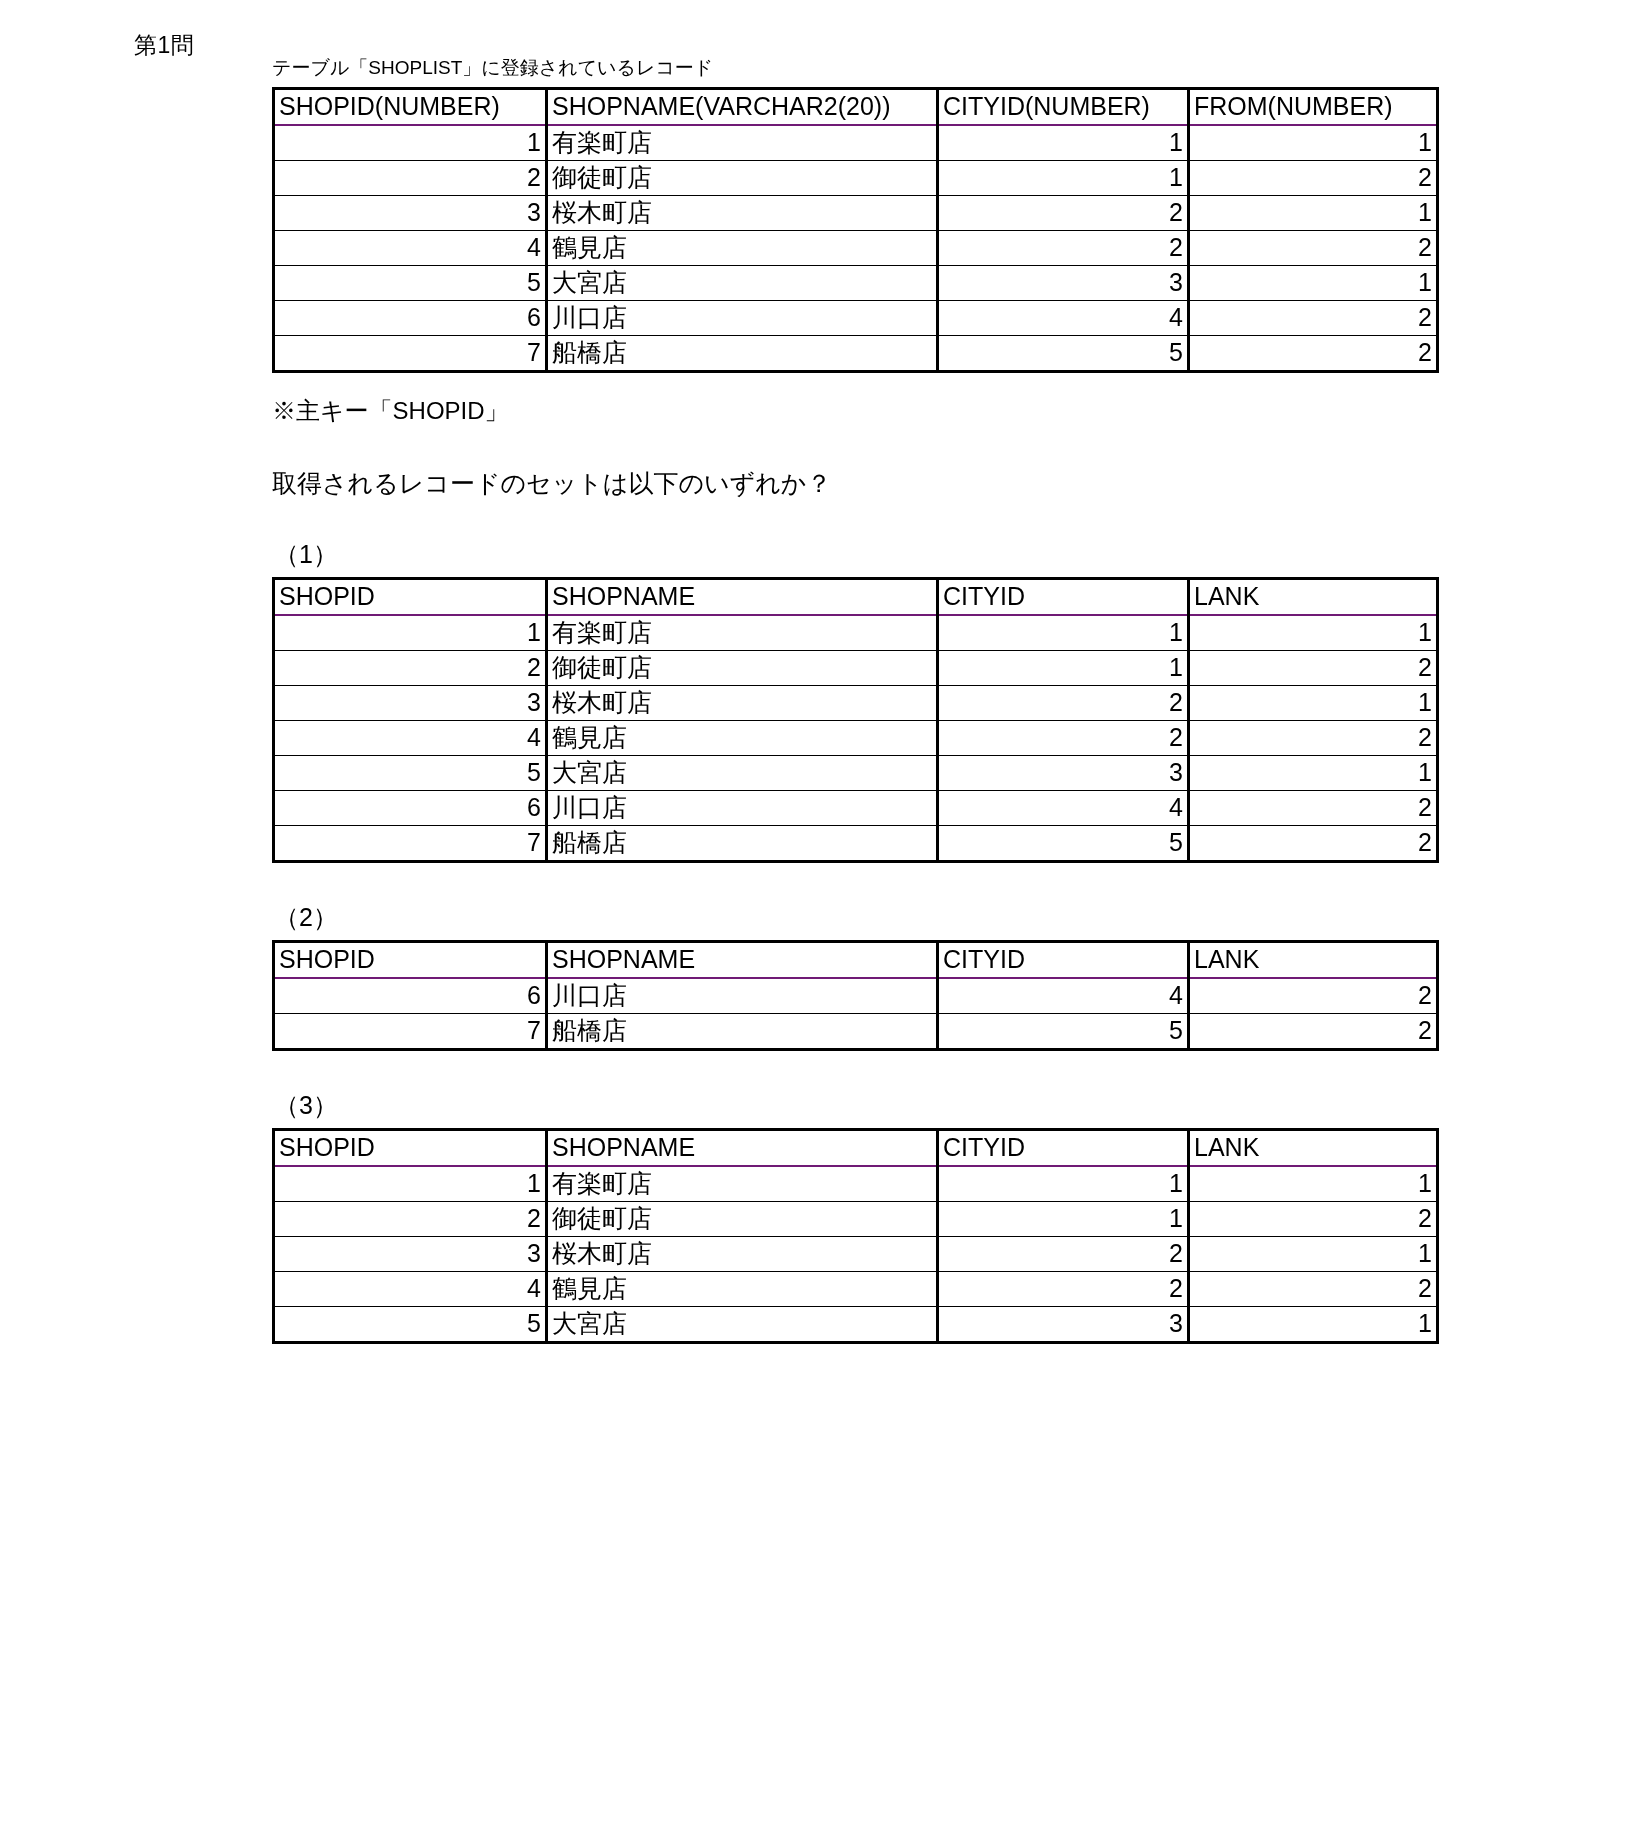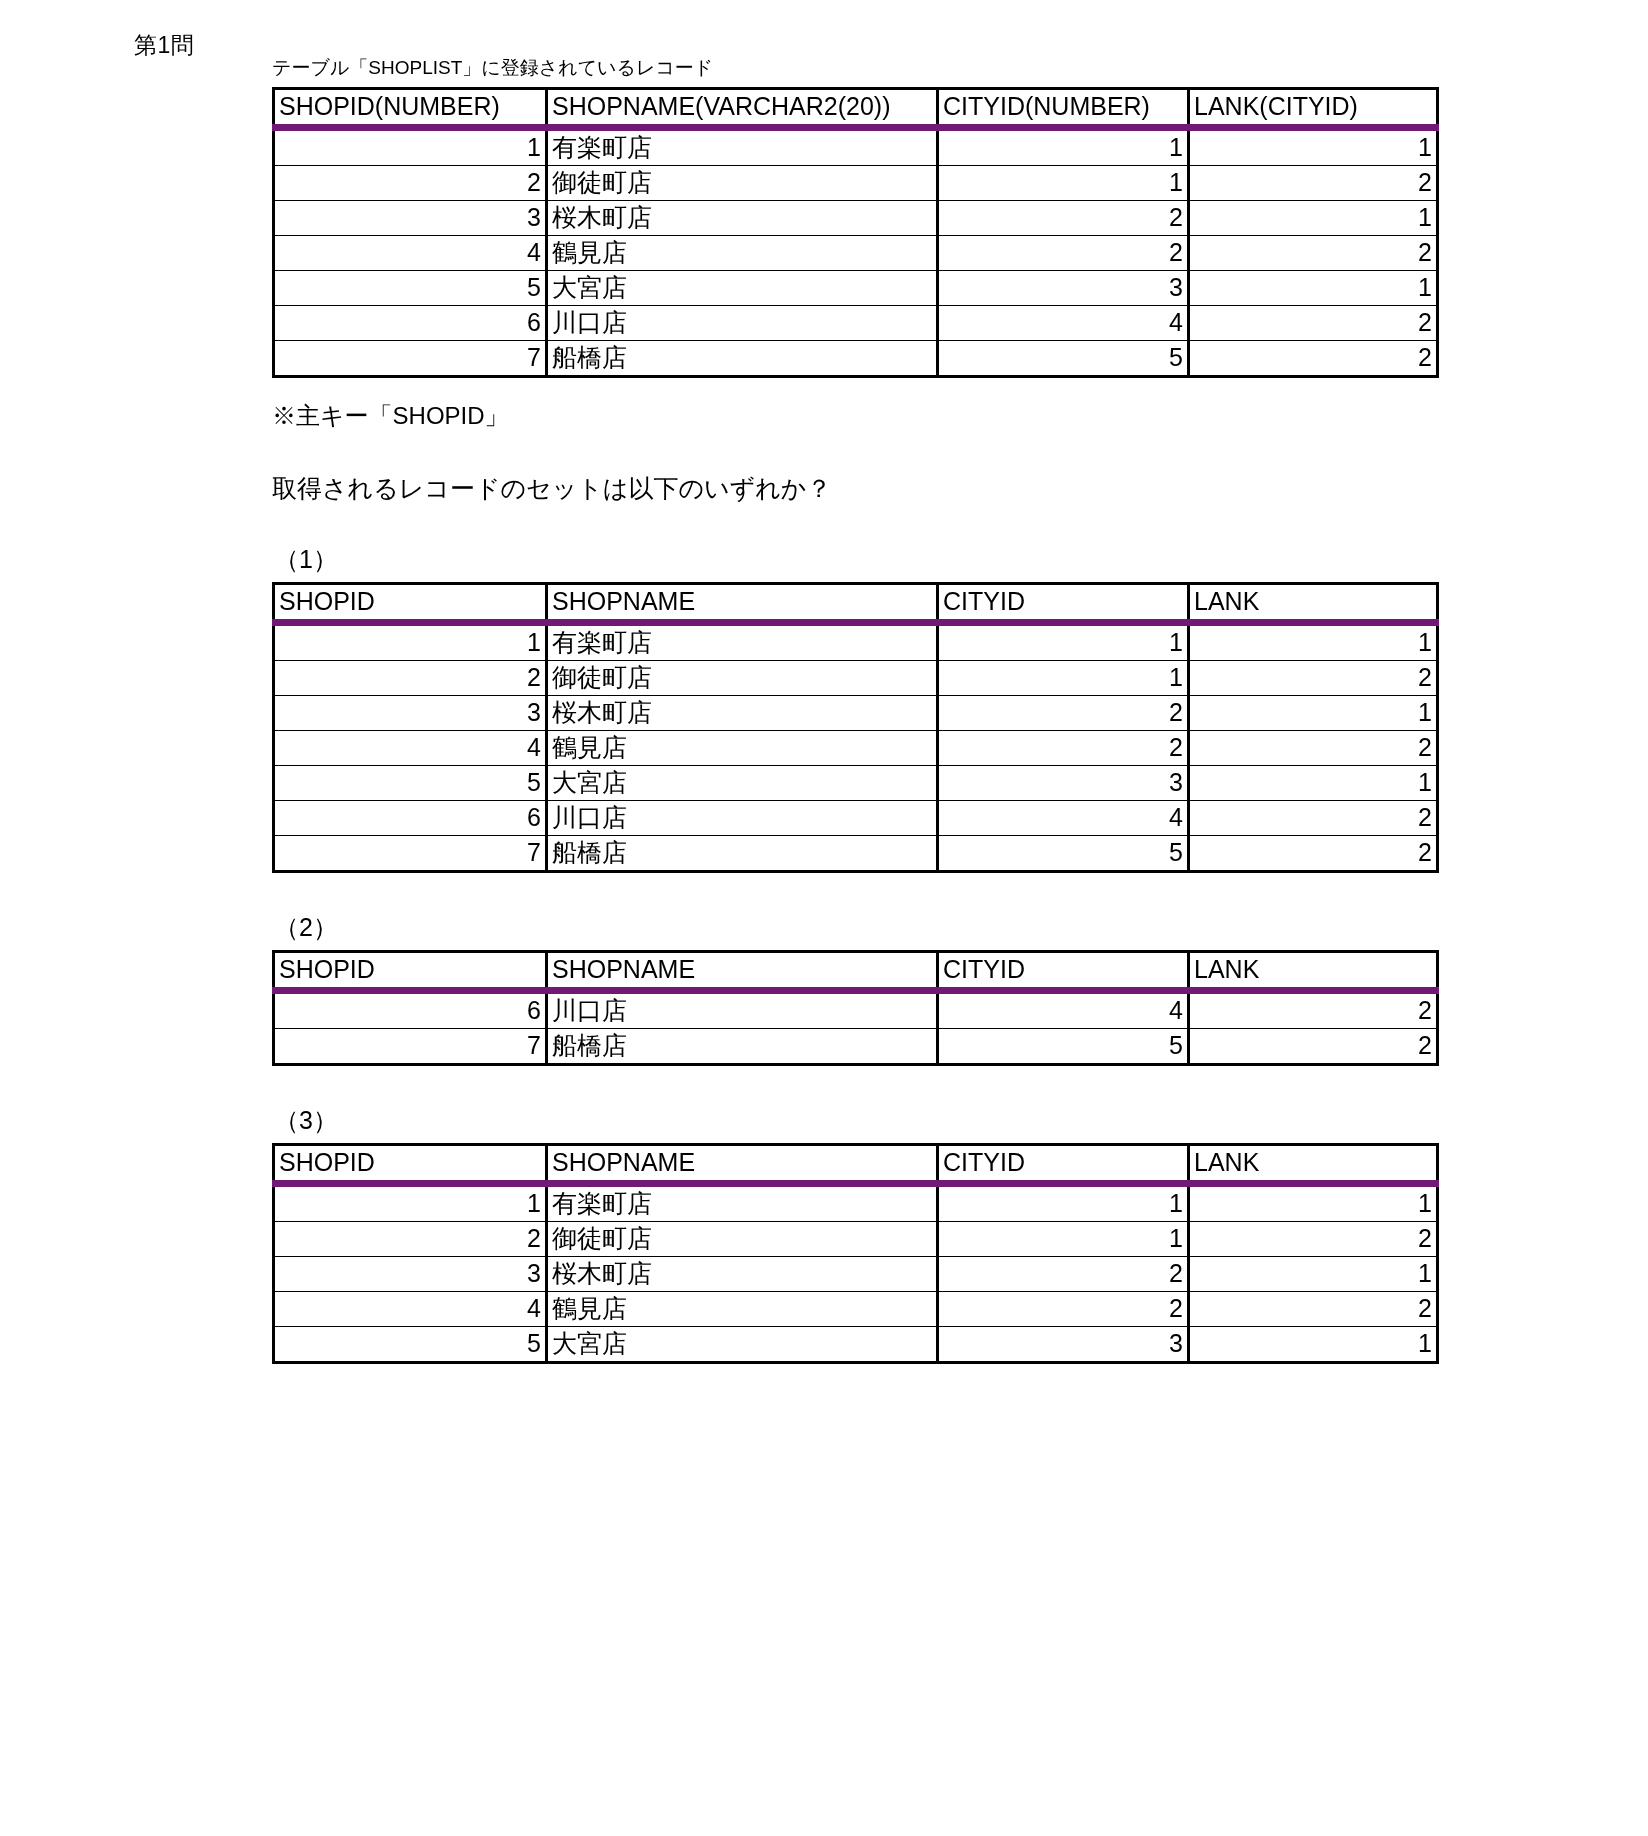--- a/index.html
+++ b/index.html
@@ -62,21 +62,21 @@
   table.rec .c-id { width: 262px; text-align: right; }
   table.rec .c-name { width: 380px; text-align: left; }
   table.rec .c-city { width: 240px; text-align: right; }
   table.rec .c-lank { width: 238px; text-align: right; }
   table.rec thead th.c-id,
   table.rec thead th.c-city,
   table.rec thead th.c-lank { text-align: left; }
   table.rec td.c-name, table.rec th.c-name { border-left: 3px solid #000; }
   table.rec td.c-city, table.rec th.c-city { border-left: 3px solid #000; }
   table.rec td.c-lank, table.rec th.c-lank { border-left: 3px solid #000; }
-  table.rec thead th { border-bottom: 7px solid #701a75; margin-top: 8px; }
+  table.rec thead th { border-bottom: 2px solid #701a75; margin-top: 8px; }
 
   .note {
     font-size: 24px;
     margin-top: 22px;
     white-space: nowrap;
   }
   .sql-block {
     margin-top: 42px;
     font-size: 25px;
     line-height: 1.36;
@@ -105,21 +105,21 @@
   <div class="content">
 
     <div class="caption">テーブル「SHOPLIST」に登録されているレコード</div>
 
     <table class="rec">
       <thead>
         <tr>
           <th class="c-id">SHOPID(NUMBER)</th>
           <th class="c-name">SHOPNAME(VARCHAR2(20))</th>
           <th class="c-city">CITYID(NUMBER)</th>
-          <th class="c-lank">LANK(CITYID)</th>
+          <th class="c-lank">FROM(NUMBER)</th>
         </tr>
       </thead>
       <tbody>
         <tr>
           <td class="c-id">1</td>
           <td class="c-name">有楽町店</td>
           <td class="c-city">1</td>
           <td class="c-lank">1</td>
         </tr>
         <tr>

